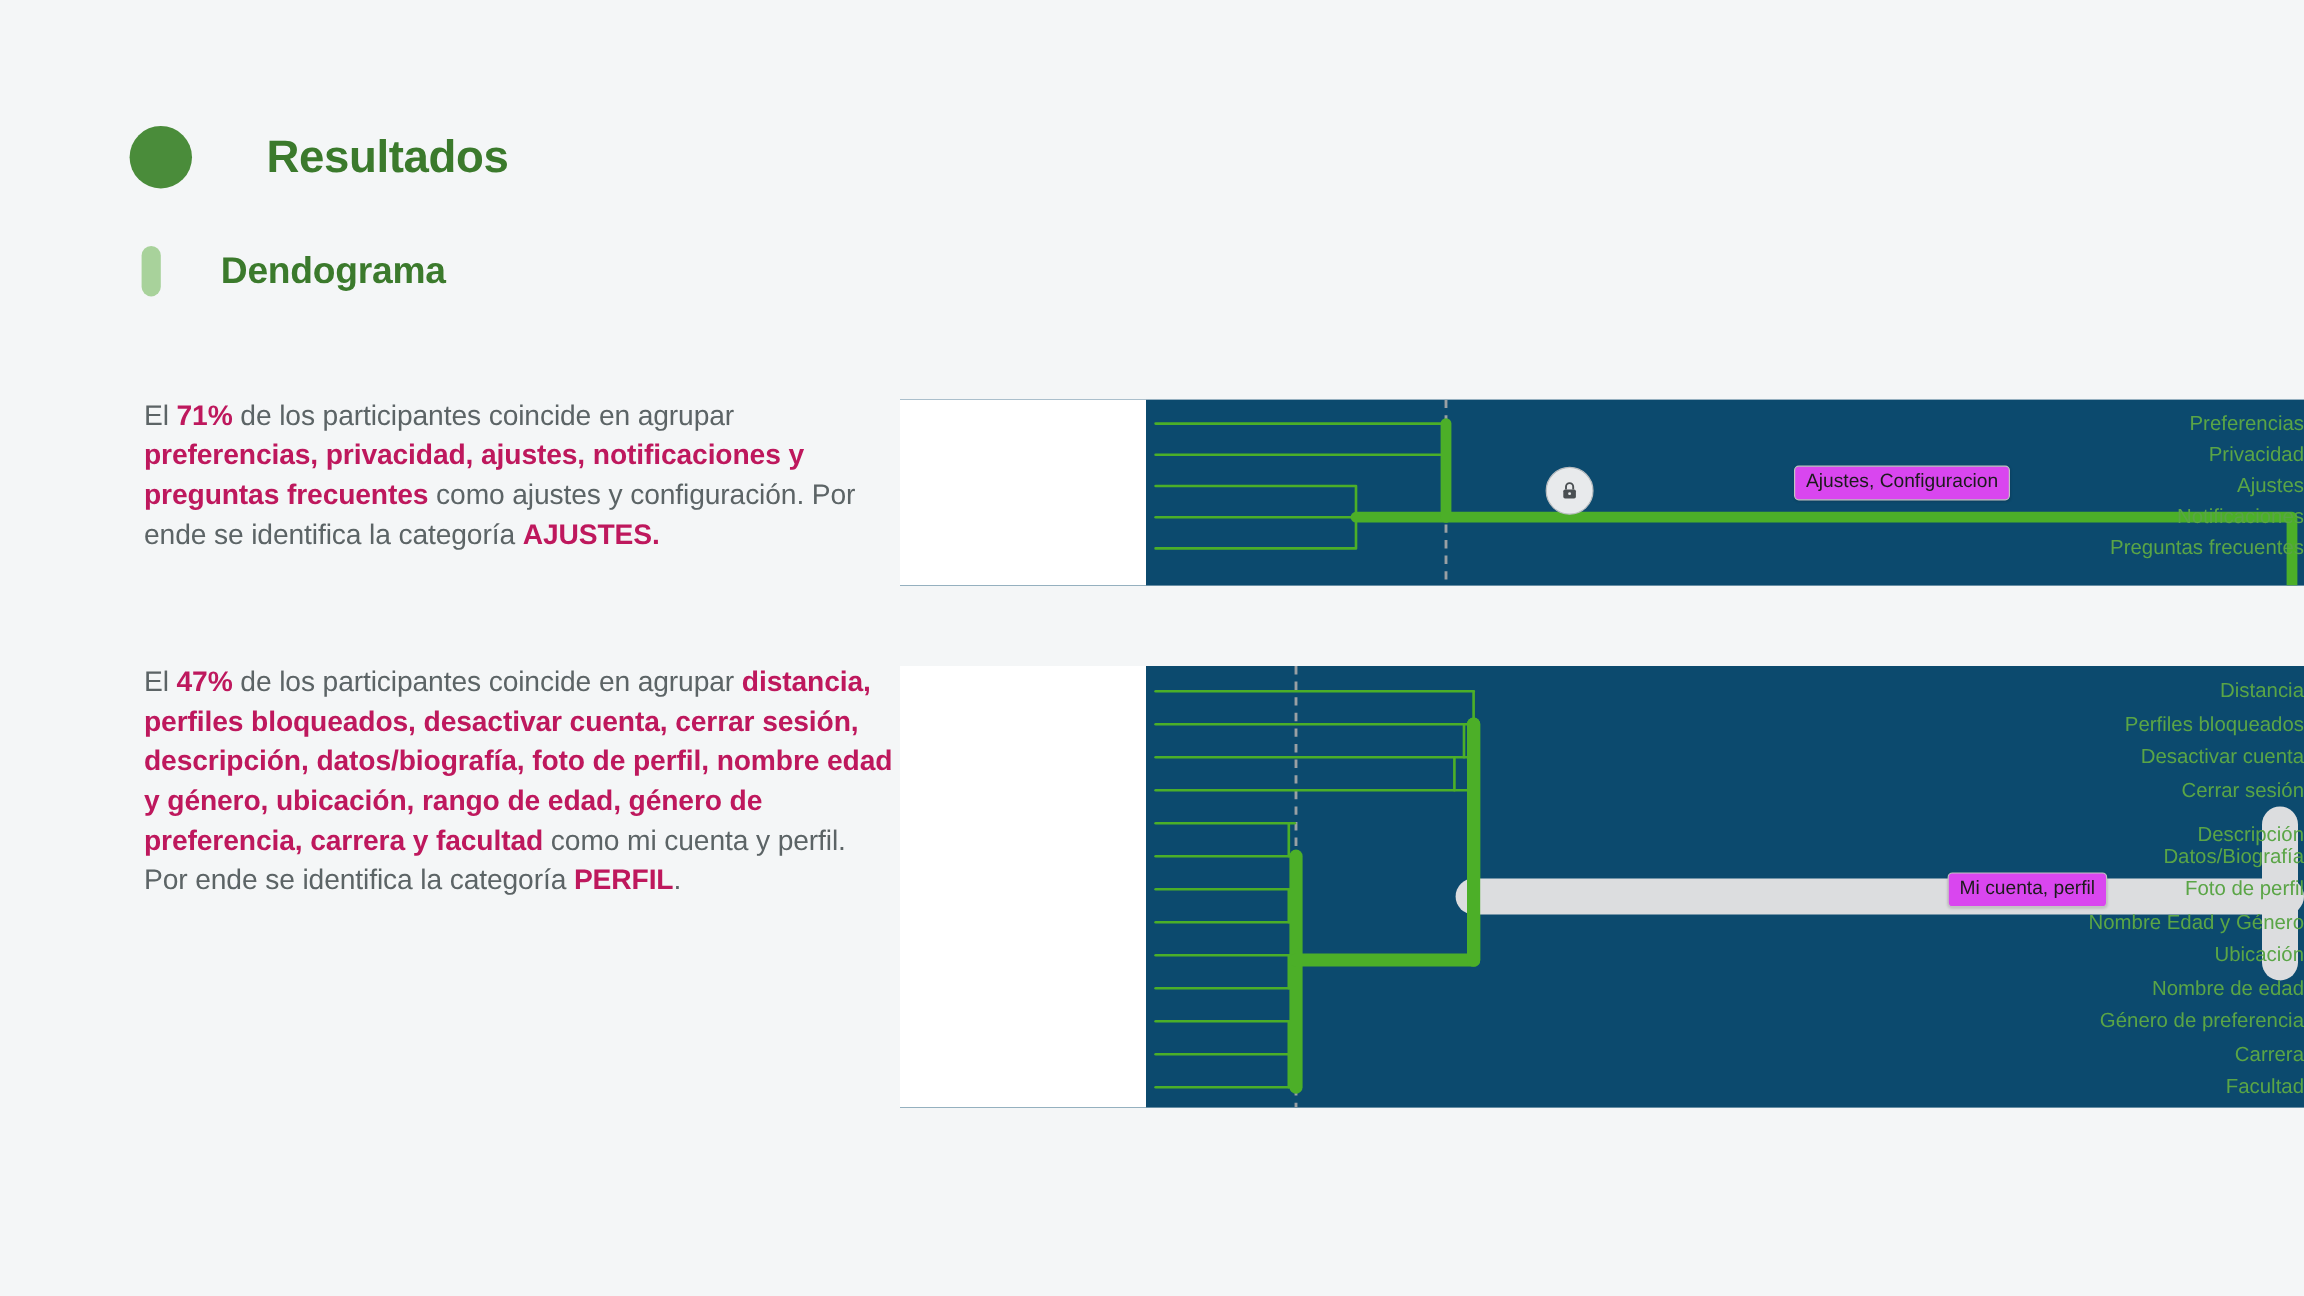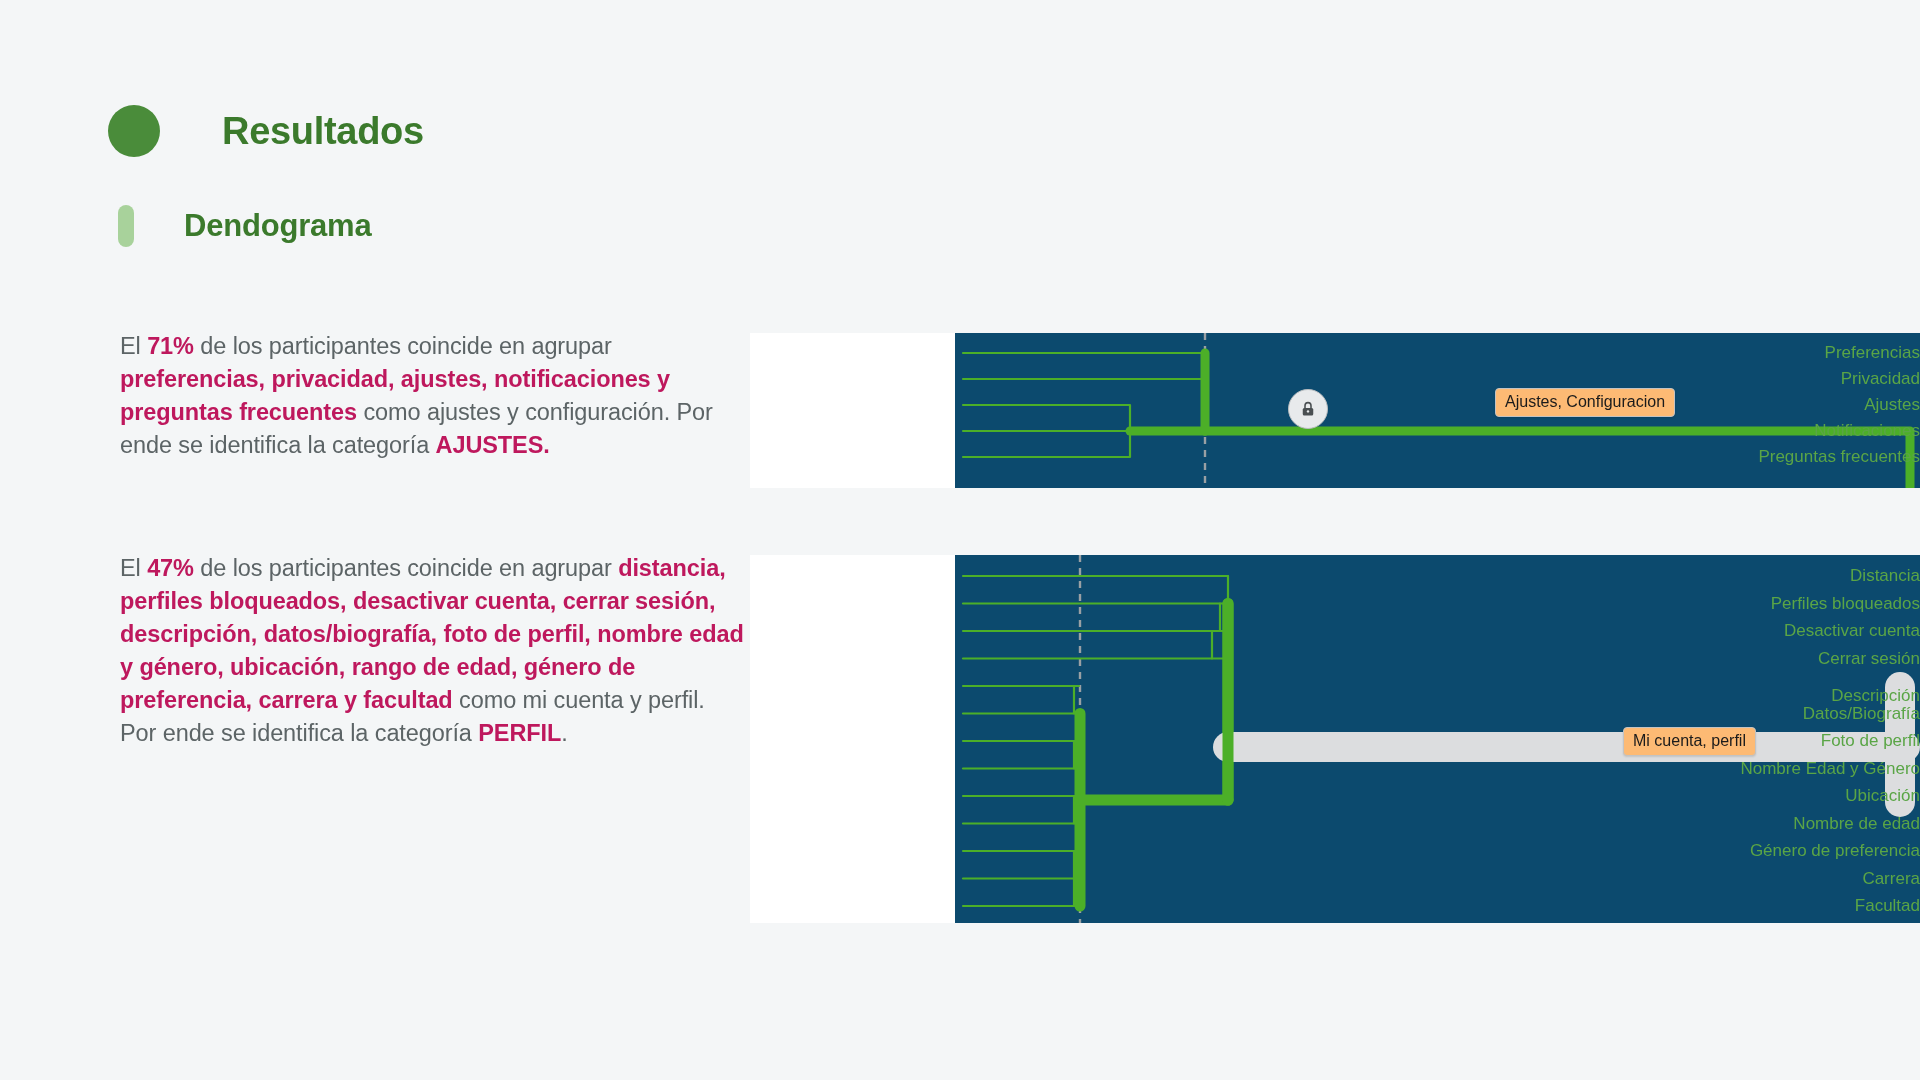--- a/index.html
+++ b/index.html
@@ -123,21 +123,21 @@
 
   .svg-layer {
     position: absolute;
     left: 0;
     top: 0;
   }
 
   
   .dendro-tip {
     position: absolute;
-    background: #fdba74;
+    background: #d946ef;
     border: 1px solid #c3c3c3;
     border-radius: 4px;
     font-size: 16px;
     color: #1b1b1b;
     padding: 4px 9px 5px 9px;
     white-space: nowrap;
     box-shadow: 0 1px 2px rgba(0,0,0,0.12);
     font-family: "Liberation Sans", sans-serif;
   }
   #tip-1 { left: 1495px; top: 388px; }

